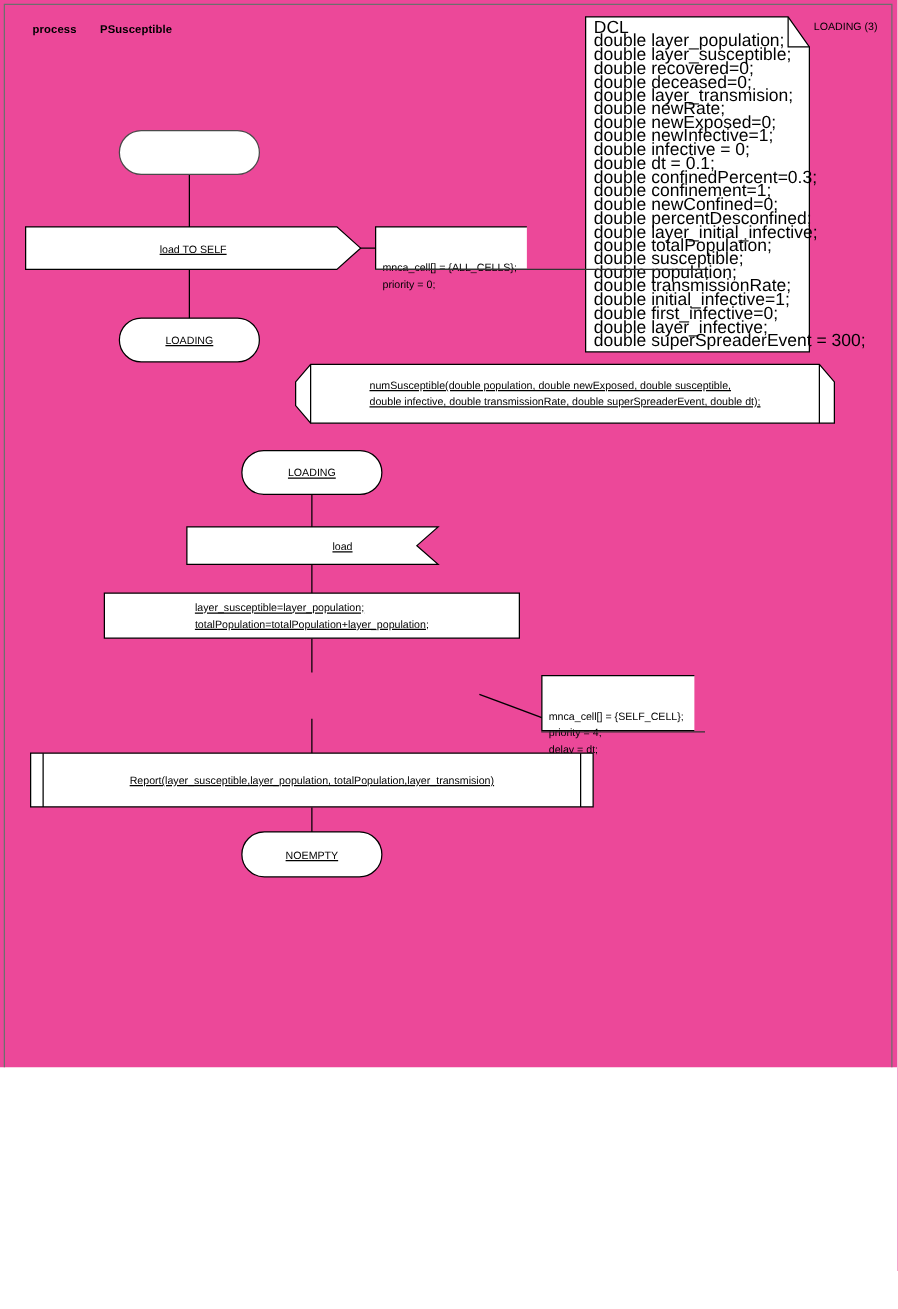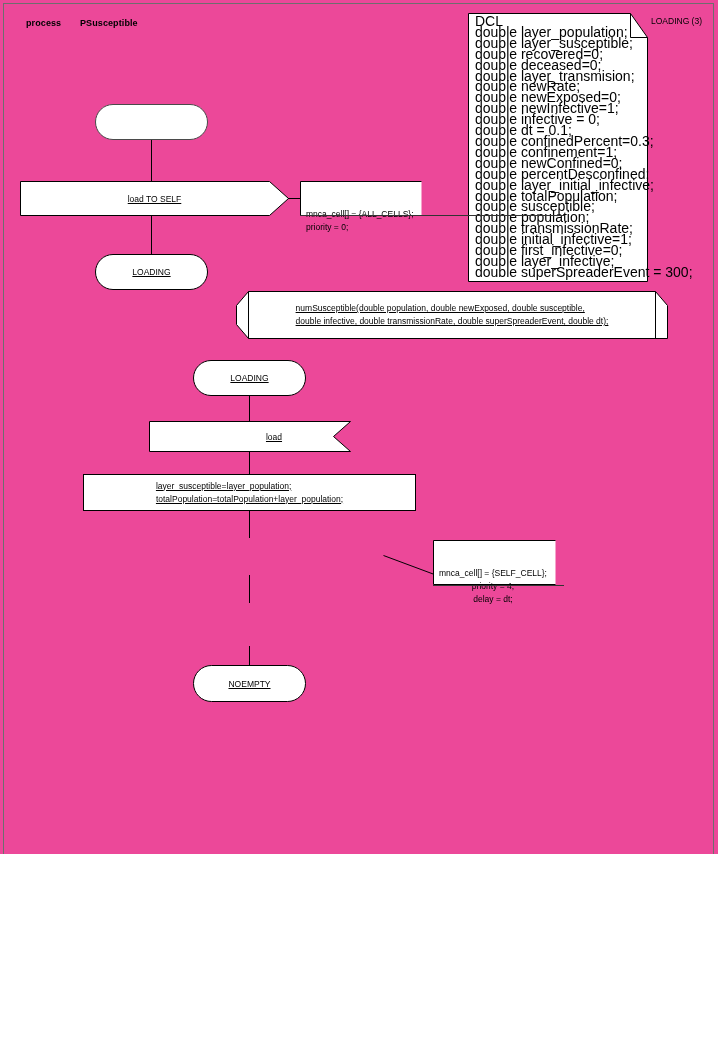--- a/index.html
+++ b/index.html
@@ -203,32 +203,40 @@
 
   <div class="conn v" style="left:249px; top:511px; height:27px;"></div>
 
 
   <div class="shape" style="left:383px; top:555px; width:52px; height:20px;">
     <svg width="52" height="20" viewBox="0 0 52 20">
       <line x1="0.5" y1="0.5" x2="51.5" y2="19.5" stroke="#000000" stroke-width="1"></line>
     </svg>
   </div>
 
-  <div class="shape" style="left:433px; top:540px; width:123px; height:45px;text-align:center;">
+  <div class="shape" style="left:433px; top:540px; width:123px; height:45px;">
     <svg width="123" height="45" viewBox="0 0 123 45">
       <path d="M122.5,0.5 L0.5,0.5 L0.5,44.5 L122.5,44.5" fill="#ffffff" stroke="#000000" stroke-width="1"></path>
     </svg>
     <div class="cmt-text">mnca_cell[] = {SELF_CELL};
 priority = 4;
 delay = dt;</div>
   </div>
   <div class="conn h" style="left:433px; top:585px; width:131px; background:#333;"></div>
 
   <div class="conn v" style="left:249px; top:575px; height:28px;"></div>
 
+  <div class="shape" style="left:24px; top:602px; width:451px; height:44px;">
+    <svg width="451" height="44" viewBox="0 0 451 44">
+      <rect x="0.5" y="0.5" width="450" height="43" fill="#ffffff" stroke="#000000" stroke-width="1"></rect>
+      <line x1="10.5" y1="0.5" x2="10.5" y2="43.5" stroke="#000000" stroke-width="1"></line>
+      <line x1="440.5" y1="0.5" x2="440.5" y2="43.5" stroke="#000000" stroke-width="1"></line>
+    </svg>
+    <div class="lbl">Report(layer_susceptible,layer_population, totalPopulation,layer_transmision)</div>
+  </div>
 
   <div class="conn v" style="left:249px; top:646px; height:20px;"></div>
 
   <div class="shape" style="left:193px; top:665px; width:113px; height:37px;">
     <svg width="113" height="37" viewBox="0 0 113 37">
       <rect x="0.5" y="0.5" width="112" height="36" rx="18" ry="18" fill="#ffffff" stroke="#000000" stroke-width="1"></rect>
     </svg>
     <div class="lbl">NOEMPTY</div>
   </div>
 

